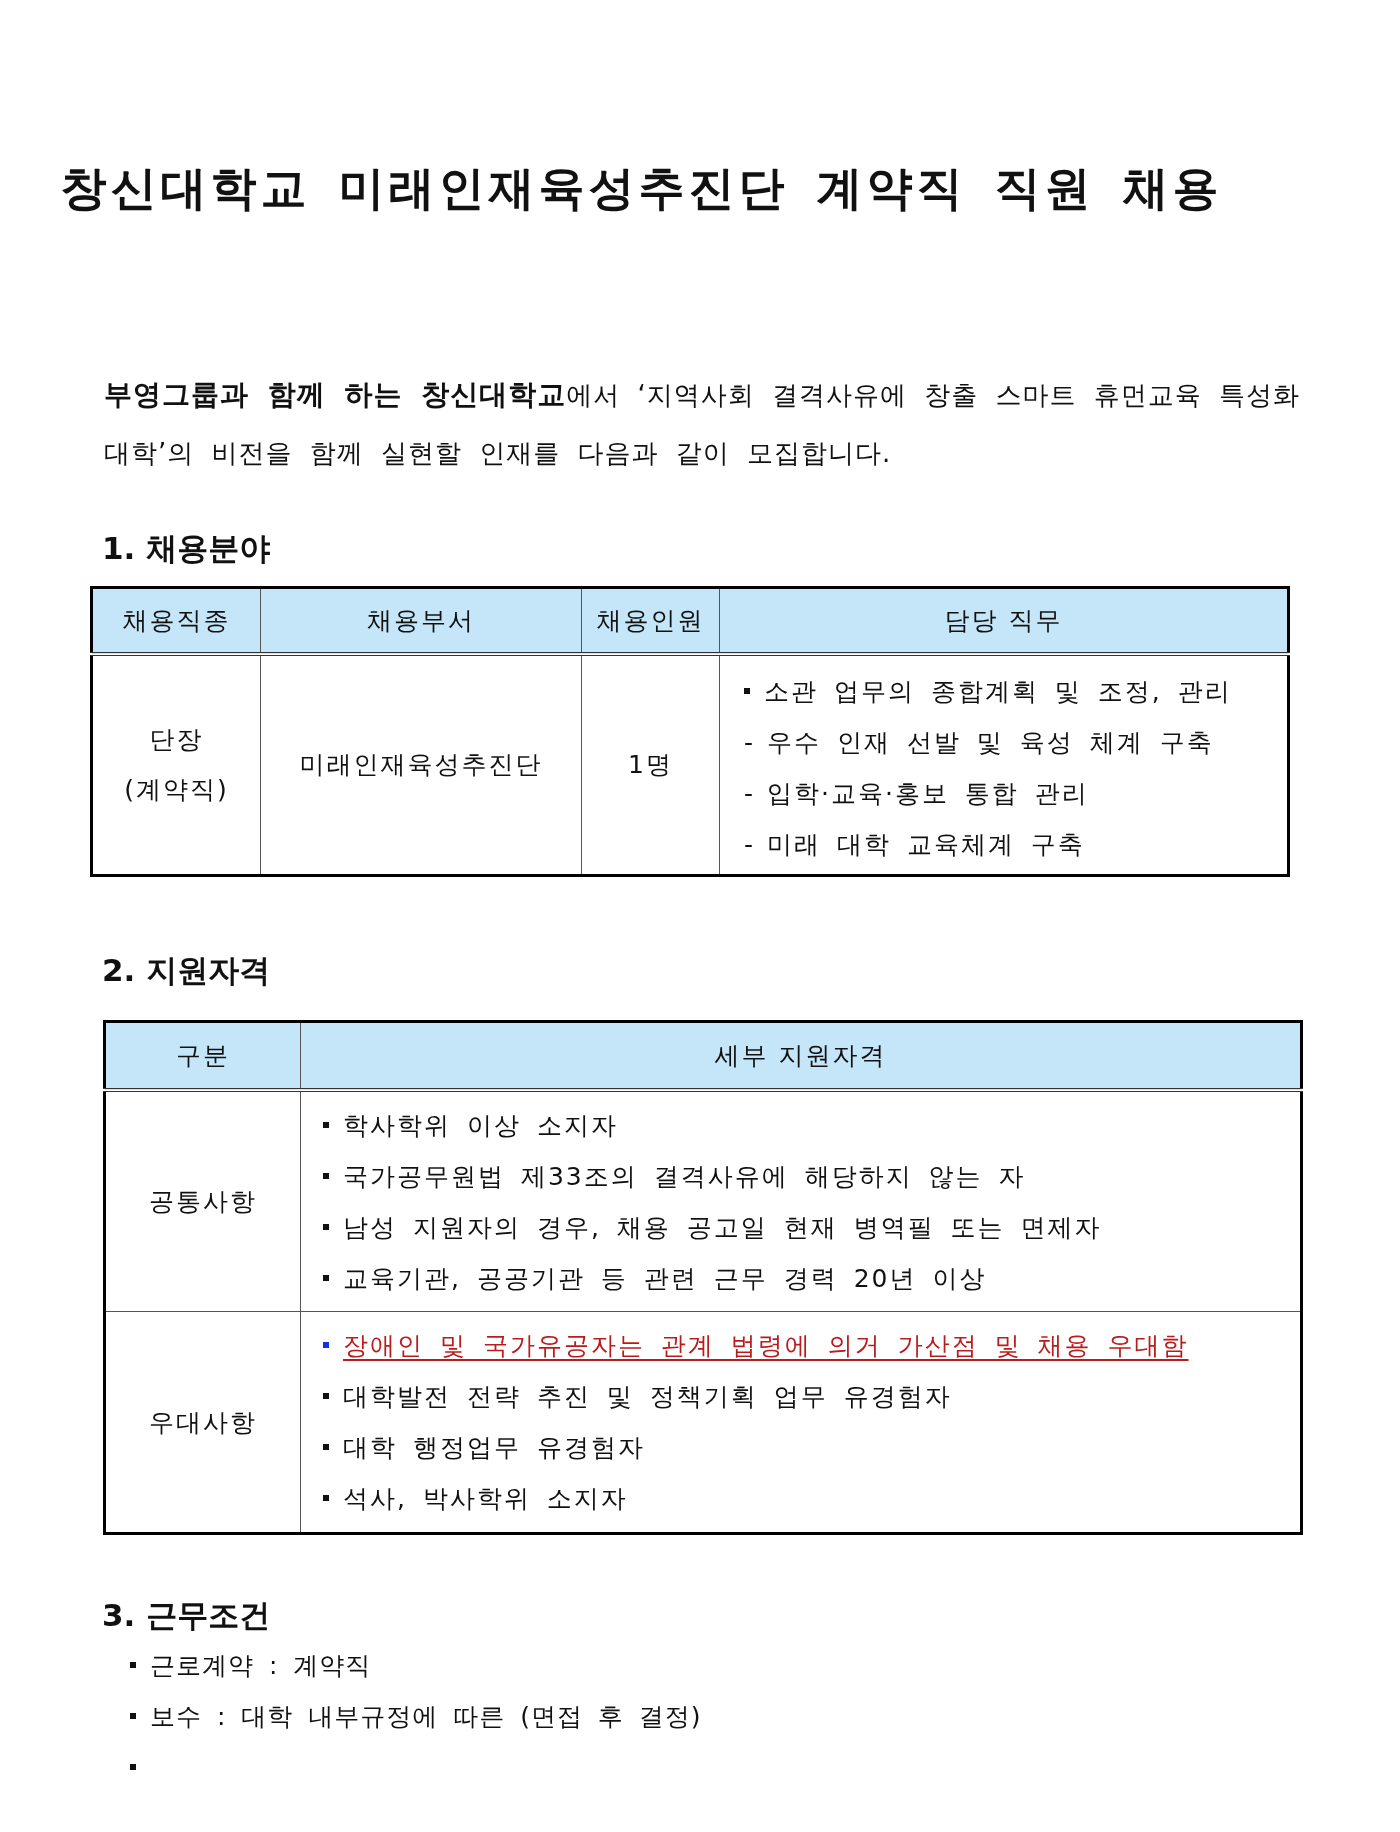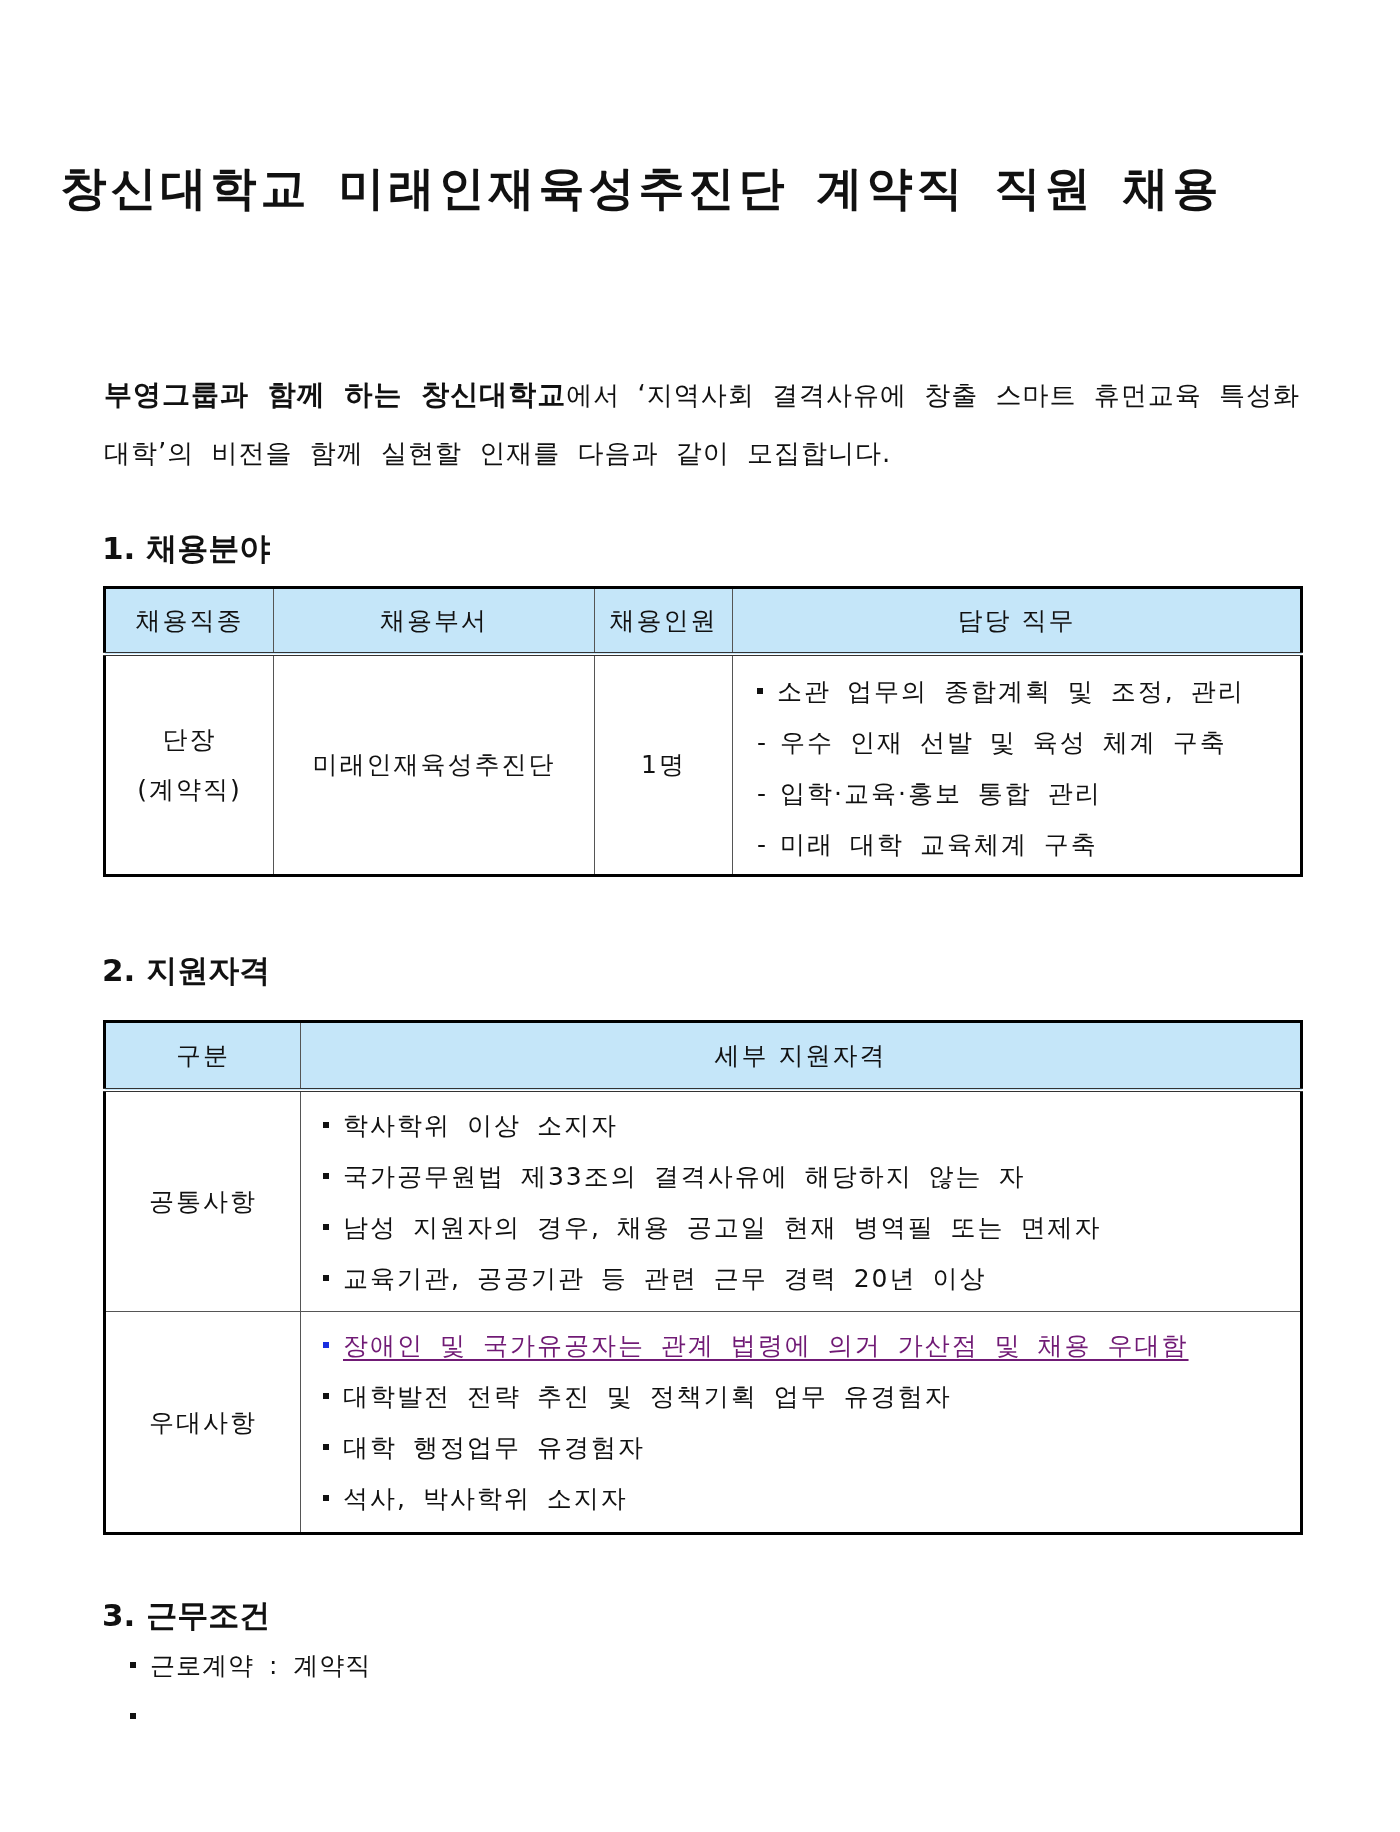--- a/index.html
+++ b/index.html
@@ -33,39 +33,39 @@
     border: 1px solid #555; font-size: 25px; text-align: center; vertical-align: middle;
     letter-spacing: 2px;
   }
   table.doc td.list { text-align: left; vertical-align: top; padding: 0 0 0 22px; }
   .li { display: block; height: 51px; line-height: 51px; word-spacing: 6px; white-space: nowrap; }
   .bullet {
     display: inline-block; width: 6px; height: 6px; background: #111; vertical-align: middle;
     margin-right: 14px; position: relative; top: -2px;
   }
   .dash { display: inline-block; margin-right: 12px; }
-  .li.link { color: #701a75; }
+  .li.link { color: #b91c1c; }
   .li.link .bullet { background: #1a2fe0; }
   .li.link .txt { text-decoration: underline; text-underline-offset: 5px; }
   .terms { position: absolute; left: 130px; top: 1640px; font-size: 25px; }
   .terms .li { height: 51px; line-height: 51px; letter-spacing: 1px; }
 </style>
 </head>
 <body>
 
 <div class="title">창신대학교 미래인재육성추진단 계약직 직원 채용</div>
 
 <div class="intro">
   <b>부영그룹과 함께 하는 창신대학교</b><span>에서 ‘지역사회 결격사유에 창출 스마트 휴먼교육 특성화</span><br>
   <span>대학’의 비전을 함께 실현할 인재를 다음과 같이 모집합니다.</span>
 </div>
 
 <div class="section-title" style="top:528px;">1. 채용분야</div>
 
-<table class="doc" style="left:103px; top:586px; width:1197px;">
+<table class="doc" style="left:90px; top:586px; width:1197px;">
   <colgroup>
     <col style="width:169px">
       <col style="width:321px">
       <col style="width:138px">
       <col style="width:569px">
   </colgroup>
   <thead>
     <tr style="height:66px;">
       <th>채용직종</th>
       <th>채용부서</th>
@@ -123,14 +123,15 @@
         <span class="li"><span class="bullet"></span><span>석사, 박사학위 소지자</span></span>
       </td>
     </tr>
   </tbody>
 </table>
 
 <div class="section-title" style="top:1595px;">3. 근무조건</div>
 
 <div class="terms">
   <span class="li"><span class="bullet"></span><span>근로계약 : 계약직</span></span>
+  <span class="li"><span class="bullet"></span><span>보수 : 대학 내부규정에 따른 (면접 후 결정)</span></span>
   <span class="li"><span class="bullet"></span></span>
 </div>
 
 </body></html>

